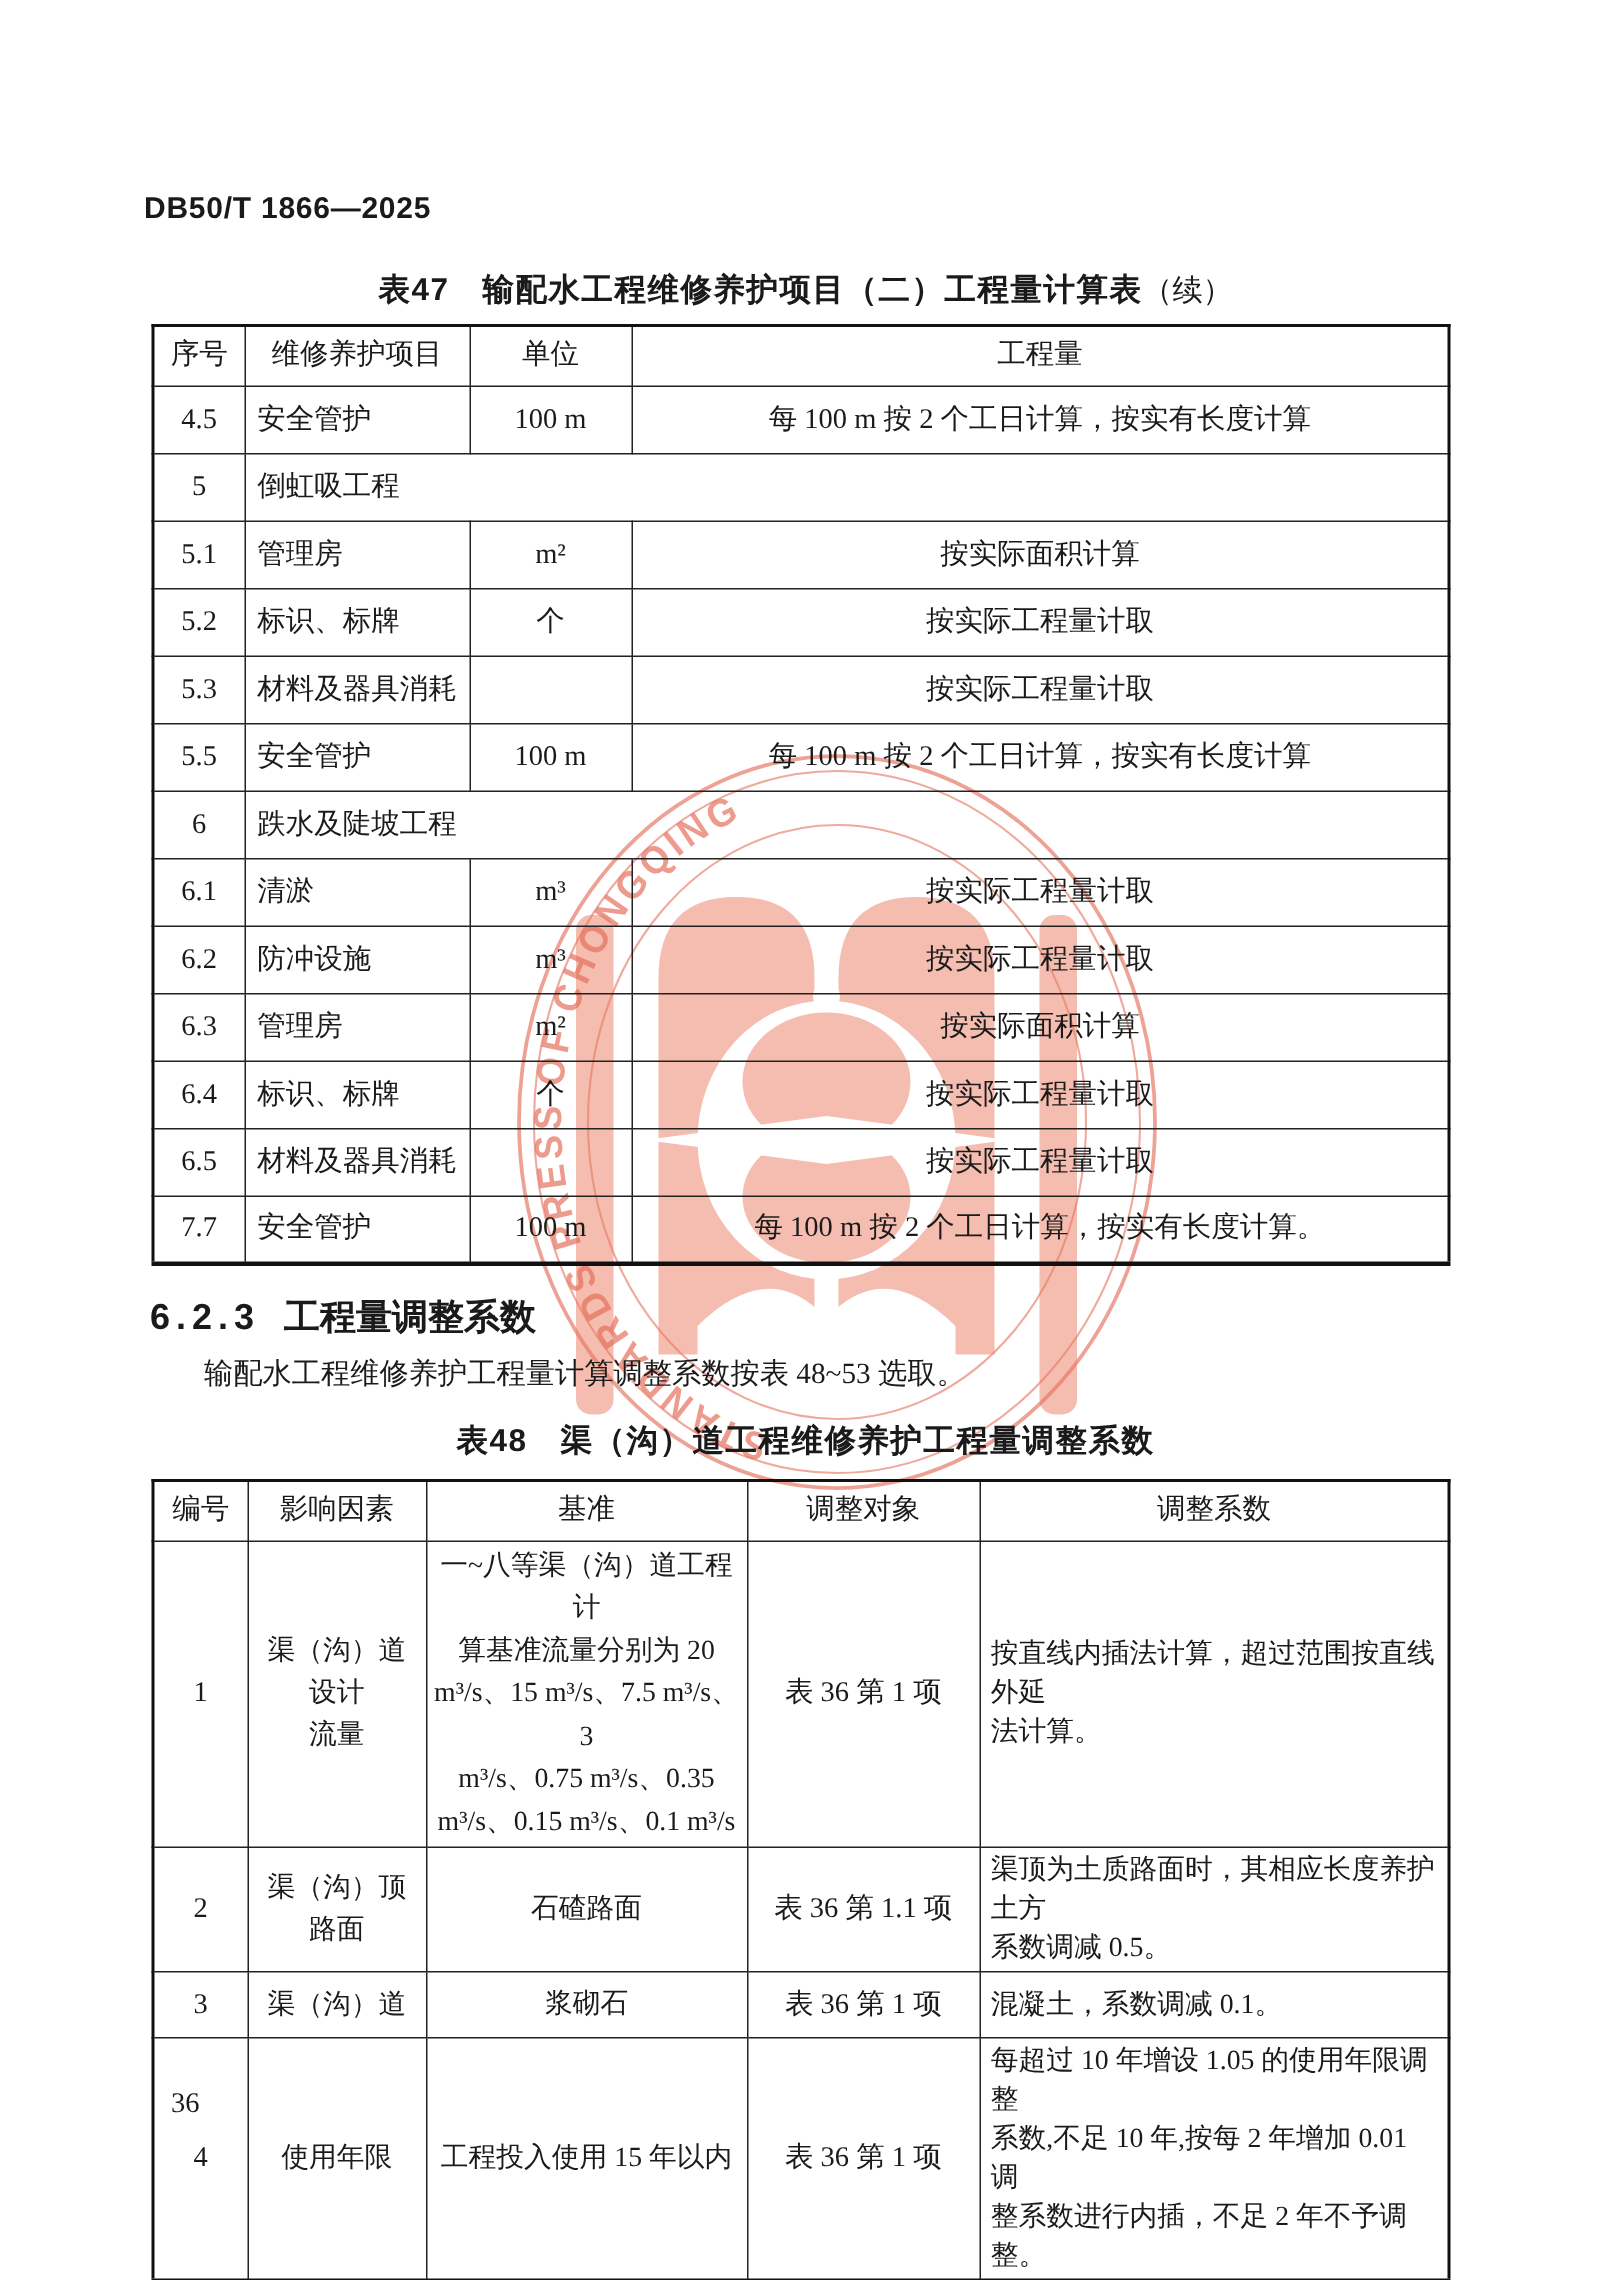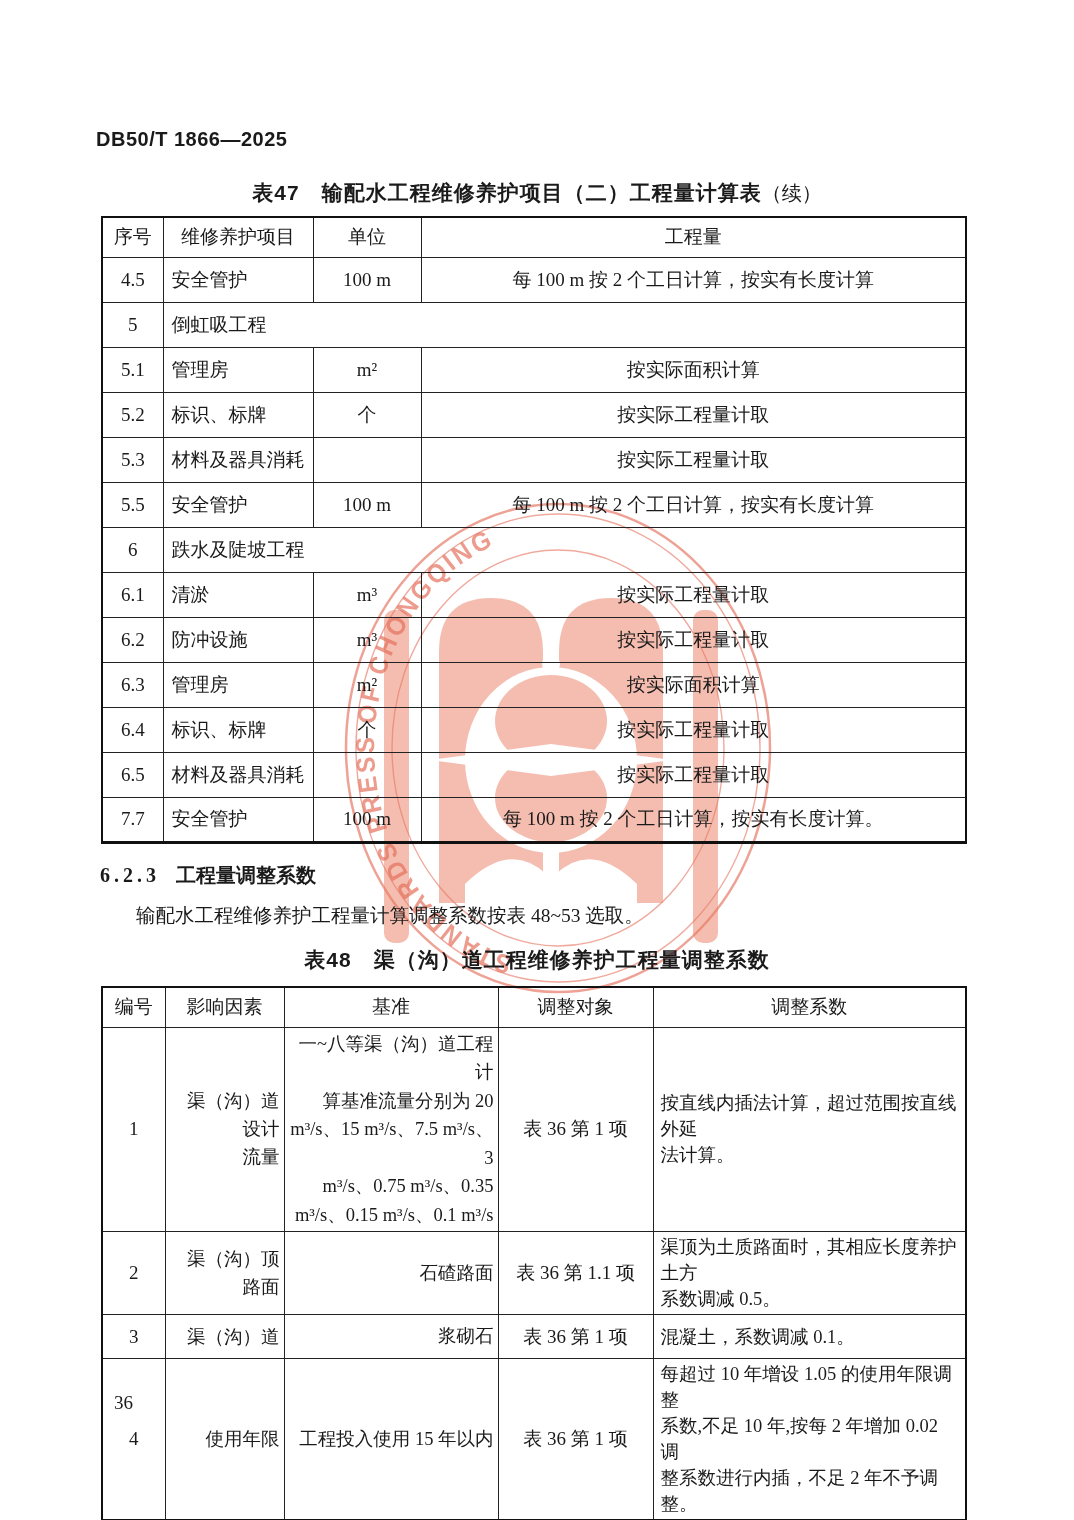--- a/index.html
+++ b/index.html
@@ -40,26 +40,26 @@
   #t48 tbody tr:nth-child(2){height:54px;}
   #t48 tbody tr:nth-child(3){height:44px;}
   #t48 tbody tr:nth-child(4){height:82px;}
   th{text-align:center;}
   td{text-align:center;}
   td.c-item{text-align:left;padding-left:8px;}
   td.c-group{text-align:left;padding-left:8px;}
   #t48 td.c-coef{text-align:left;padding:2px 7px;font-size:18.5px;line-height:26px;}
   #t48 td.c-basis{font-size:18.5px;line-height:28.5px;}
   #t48 td.c-factor{font-size:18.5px;line-height:28px;}
-  .pre{white-space:pre-line;text-align:right;}
+  .pre{white-space:pre-line;}
 
   .section-heading{
     position:absolute;left:100px;top:862px;
-    font-family:Liberation Serif, serif;
-    font-weight:700;font-size:20px;
+    font-family:Liberation Sans, sans-serif;
+    font-weight:700;font-size:24px;
   }
   .section-heading .num{letter-spacing:4px;margin-right:16px;}
   .section-para{position:absolute;left:136px;top:902px;font-size:19.5px;}
   .page-number{position:absolute;left:114px;top:1392px;font-size:19px;text-align:right;}
 </style>
 </head>
 <body>
 
 <div class="page">
 
@@ -251,21 +251,21 @@
             <td class="c-basis pre">浆砌石</td>
             <td class="c-target">表 36 第 1 项</td>
             <td class="c-coef pre">混凝土，系数调减 0.1。</td>
           </tr>
           <tr>
             <td class="c-no">4</td>
             <td class="c-factor pre">使用年限</td>
             <td class="c-basis pre">工程投入使用 15 年以内</td>
             <td class="c-target">表 36 第 1 项</td>
             <td class="c-coef pre">每超过 10 年增设 1.05 的使用年限调整
-系数,不足 10 年,按每 2 年增加 0.02 调
+系数,不足 10 年,按每 2 年增加 0.01 调
 整系数进行内插，不足 2 年不予调整。</td>
           </tr>
         </tbody>
     </table>
 
     <div class="page-number">36</div>
 
   </div>
 </div>
 

